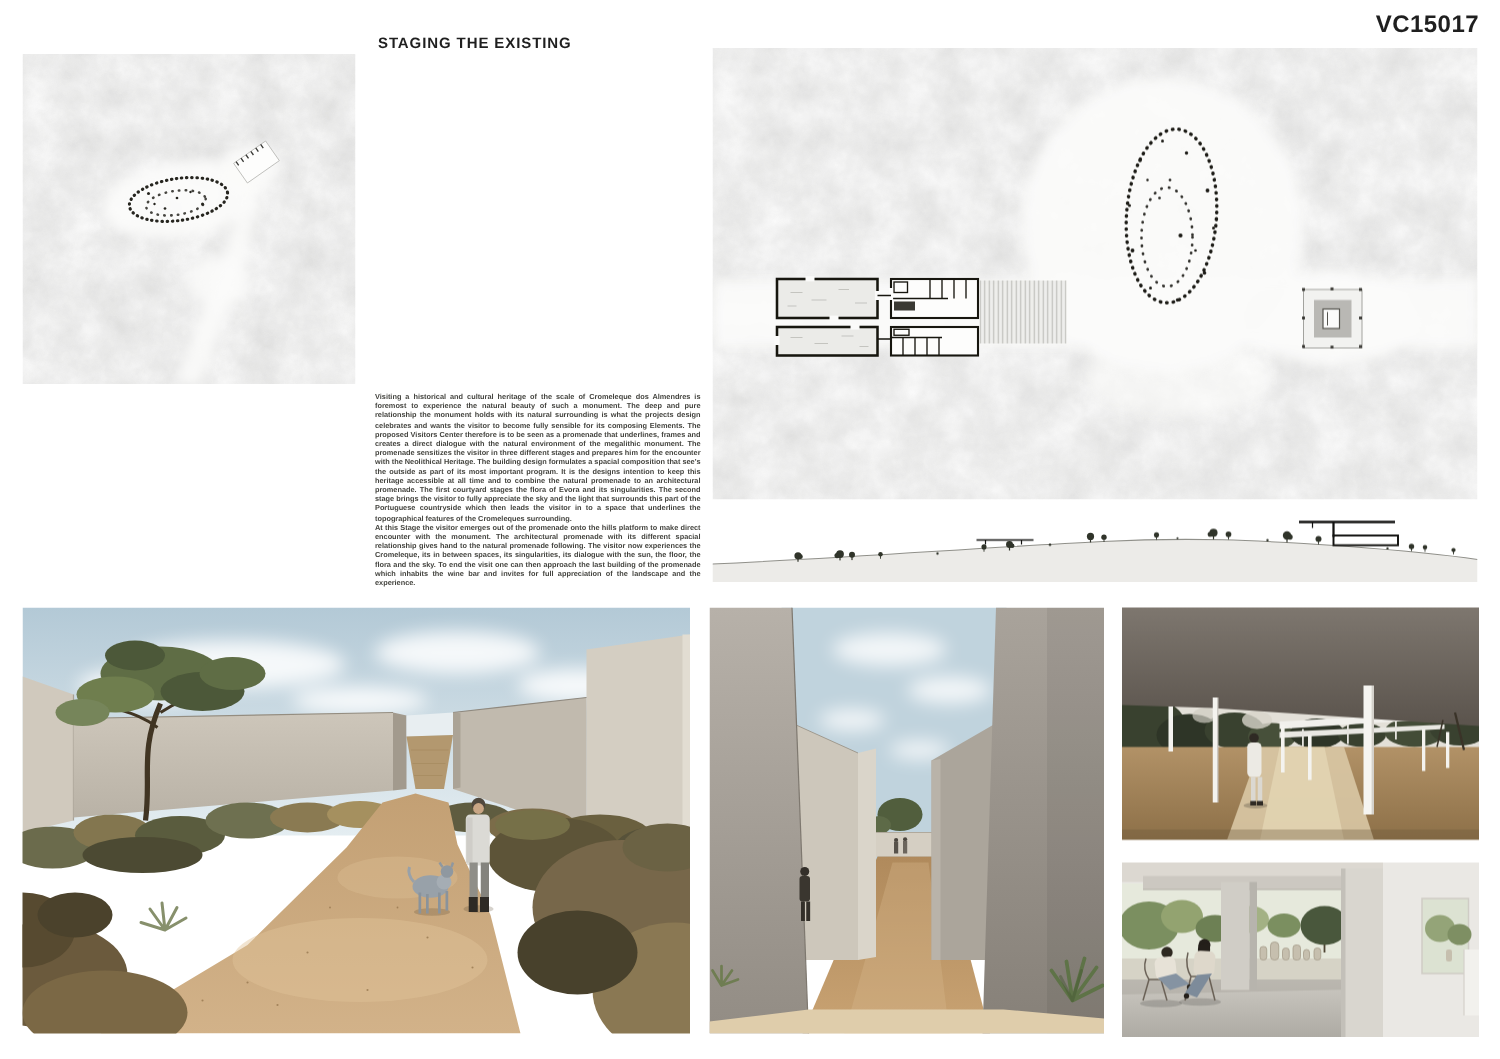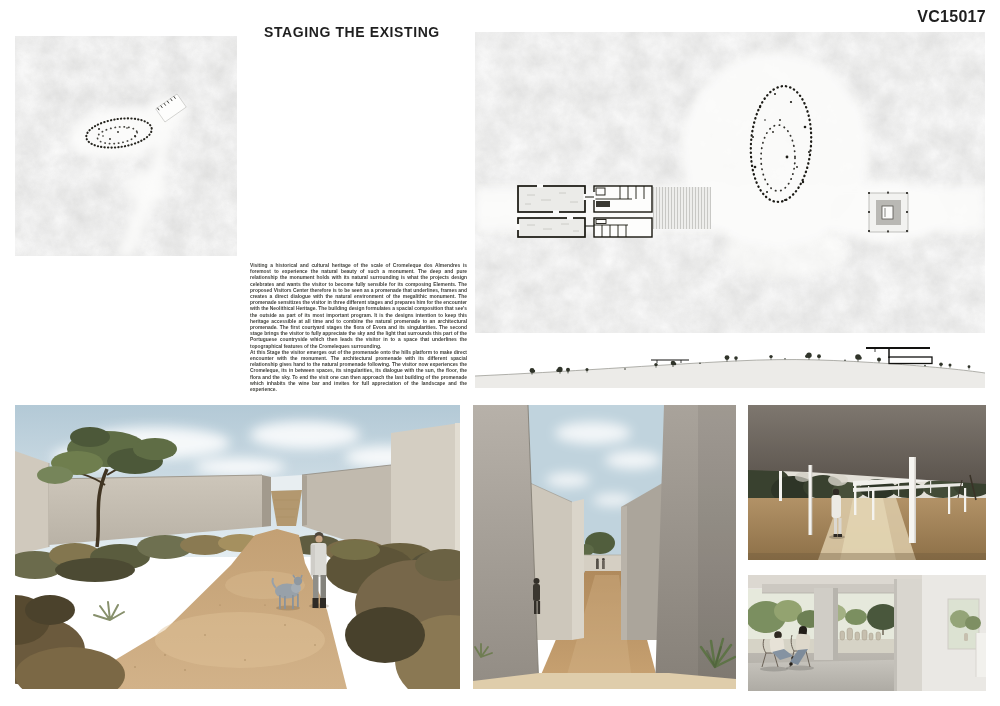--- a/index.html
+++ b/index.html
@@ -4,22 +4,22 @@
 <style>
   * { margin:0; padding:0; box-sizing:border-box; }
   html,body { background:#e8e8e8; }
   body { font-family:"Liberation Sans", sans-serif; }
   .board {
     position:relative; width:1000px; height:706px; margin:0 auto;
     background:var(--paper,#ffffff); overflow:hidden;
   }
   .abs { position:absolute; }
   .title {
-    left:252px; top:24px; font-size:14px; font-weight:bold;
-    letter-spacing:0.6px; color:var(--ink,#1f1f1f);margin-left:12px;
+    left:252px; top:24px; font-size:10px; font-weight:bold;
+    letter-spacing:0.6px; color:var(--ink,#1f1f1f);
   }
   .code {
     right:14px; top:8px; font-size:16px; font-weight:bold;
     letter-spacing:0.3px; color:var(--ink,#1f1f1f);
   }
   .desc {
     left:250px; top:263px; width:217px;
     color:var(--text,#44443f); font-size:4.9px; line-height:6.2px;
     font-weight:bold; text-align:justify;
   }

